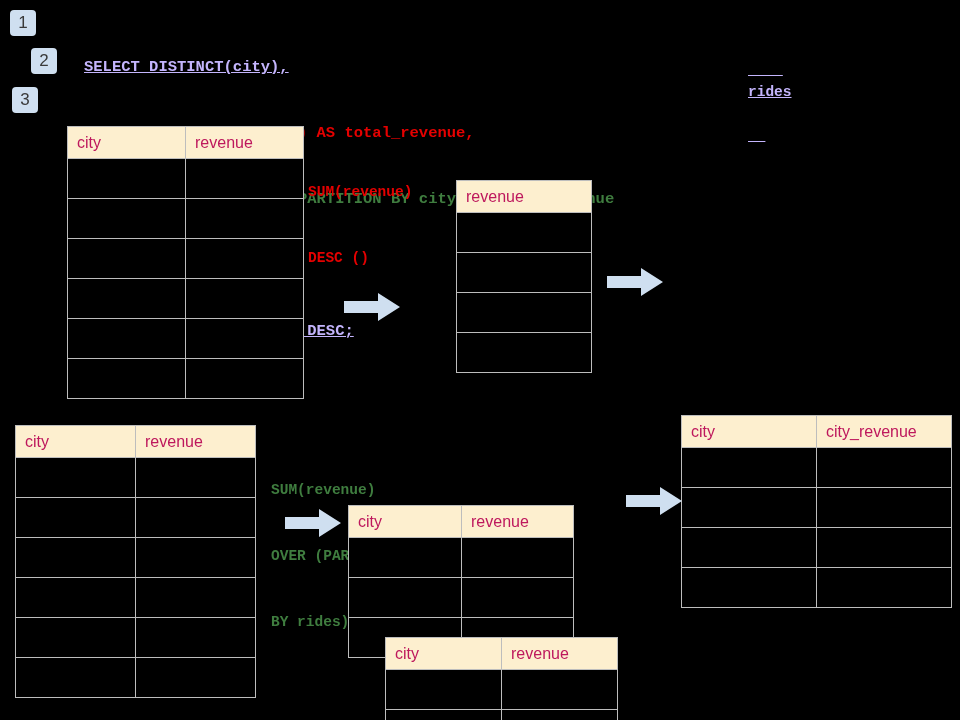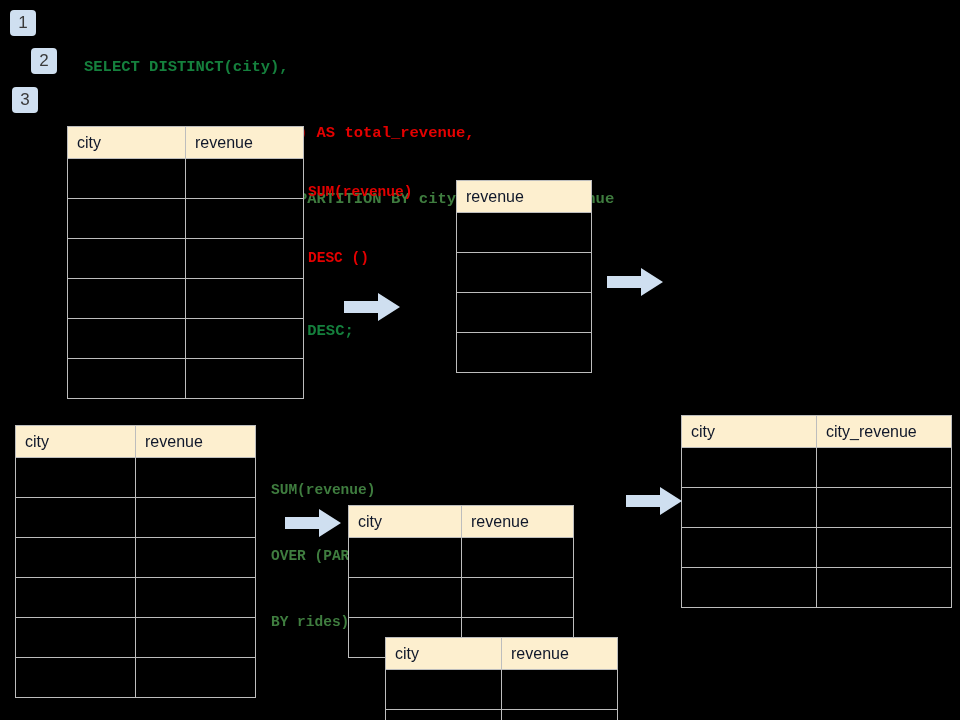--- a/index.html
+++ b/index.html
@@ -34,21 +34,21 @@
   .code-block {
     position: absolute;
     font-family: "Liberation Mono", monospace;
     font-size: 15.5px;
     line-height: 22px;
     white-space: pre;
     font-weight: bold;
     letter-spacing: 0px;
   }
   .code-line { white-space: pre; }
-  .c-purple { color: #15803d; }
+  .c-purple { color: #c4b5fd; text-decoration: underline; }
   .c-red    { color: #E50000; }
   .c-green  { color: #3F7D3F; }
 
   
   .annot {
     position: absolute;
     font-family: "Liberation Mono", monospace;
     font-size: 14.5px;
     line-height: 22px;
     font-weight: bold;
@@ -62,21 +62,21 @@
     table-layout: fixed;
     background: #000000;
   }
   .tbl th, .tbl td {
     border: 1px solid #BDBDBD;
     padding: 0;
     margin: 0;
   }
   .tbl th {
     background: #FDEFCF;
-    color: #0f172a;
+    color: #be185d;
     font-family: "Liberation Sans", sans-serif;
     font-size: 16px;
     font-weight: normal;
     text-align: left;
     padding-left: 9px;
     height: 32px;
     box-sizing: border-box;
   }
   .tbl td {
     background: #000000;
@@ -102,20 +102,21 @@
 
   <div class="code-block" style="left:84px; top:12px;">
     <div class="code-line c-purple">SELECT DISTINCT(city),</div>
     <div class="code-line c-red">    SUM(revenue) OVER () AS total_revenue,</div>
     <div class="code-line c-green">    SUM(revenue) OVER (PARTITION BY city) as city_revenue</div>
     <div class="code-line c-purple">  FROM rides</div>
     <div class="code-line c-purple">  ORDER by city_revenue DESC;</div>
   </div>
 
   <div class="annot c-purple" style="left:748px; top:37px;">
+    <div>rides</div>
   </div>
 
   <div class="annot c-red" style="left:308px; top:137px;">
     <div>SUM(revenue)</div>
     <div>DESC ()</div>
   </div>
 
   <div class="annot c-green" style="left:271px; top:435px;">
     <div>SUM(revenue)</div>
     <div>OVER (PARTITION</div>

